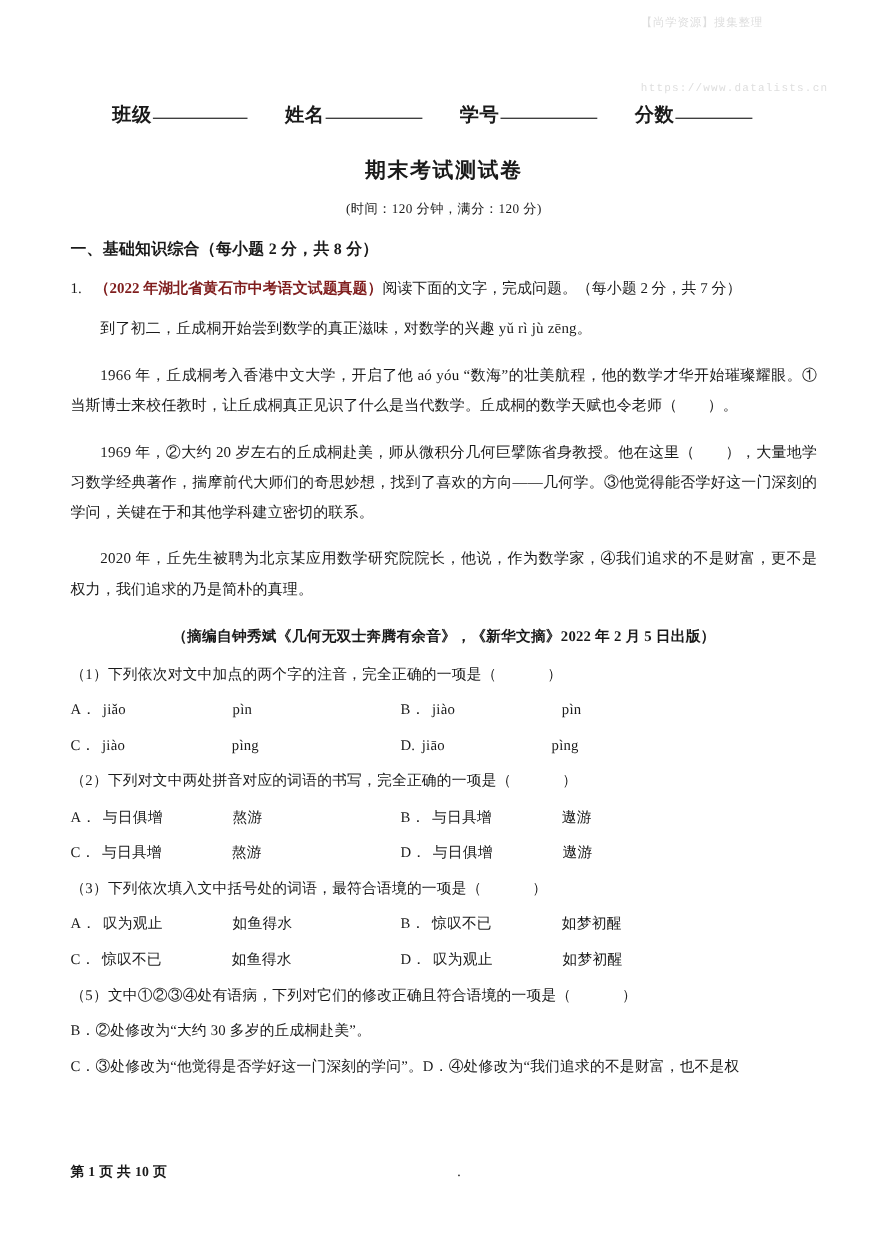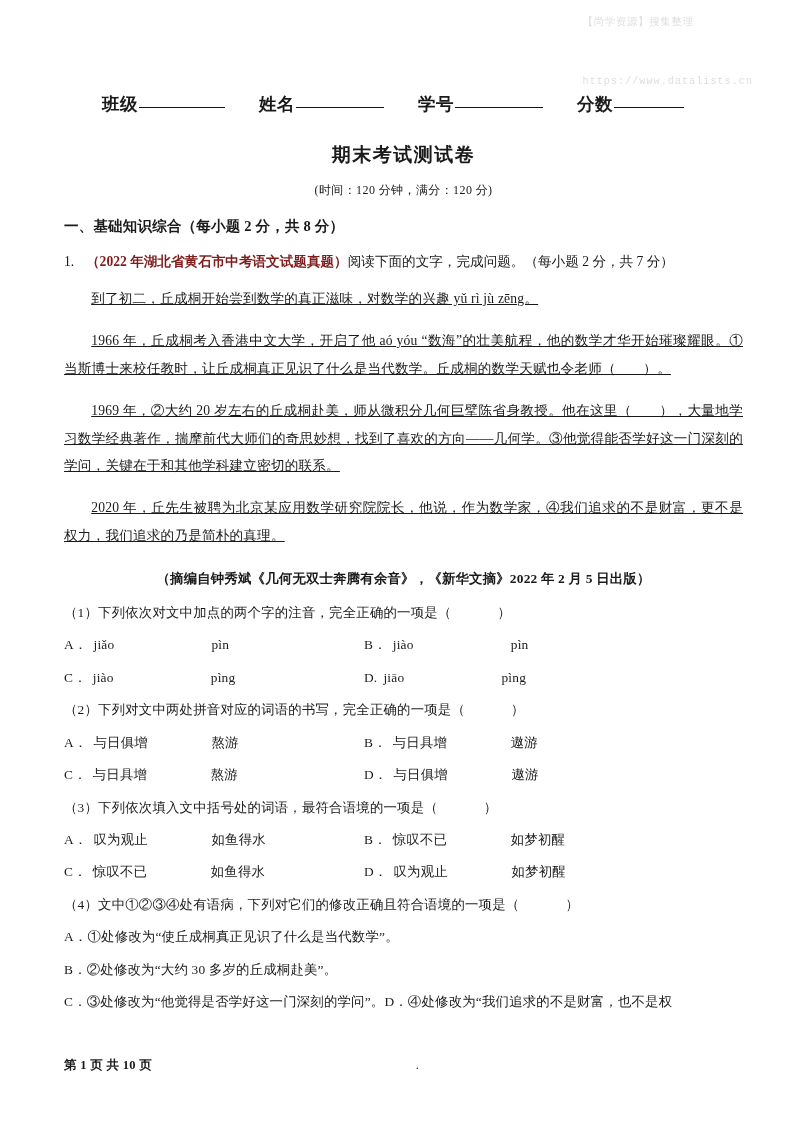--- a/index.html
+++ b/index.html
@@ -118,21 +118,20 @@
   }
 
   
   .passage p {
     margin: 12px 0 14px 0;
     font-size: 13.6px;
     line-height: 2.05;
     text-indent: 2em;
     text-align: justify;
     letter-spacing: 0.2px;
-    text-decoration: underline;
   }
 
   .attribution {
     text-align: center;
     font-weight: bold;
     font-size: 13.4px;
     margin: 20px 0 14px 0;
     letter-spacing: 0.2px;
   }
 
@@ -310,22 +309,21 @@
         <span class="opt-t1">惊叹不已</span>
         <span class="opt-t2">如鱼得水</span>
       </span>
       <span class="opt opt-b">
         <span class="opt-label">D．</span>
         <span class="opt-t1">叹为观止</span>
         <span class="opt-t2">如梦初醒</span>
       </span>
     </div>
 
-    <div class="subq"><span>（4）文中①②③④处有语病，下列对它们的修改正确且符合语境的一项是（</span><span class="blank"></span><span>）</span></div>
-    <div class="opt-line-full">A．①处修改为“使丘成桐真正见识了什么是当代数学”。</div>
+    <div class="subq"><span>（5）文中①②③④处有语病，下列对它们的修改正确且符合语境的一项是（</span><span class="blank"></span><span>）</span></div>
     <div class="opt-line-full">B．②处修改为“大约 30 多岁的丘成桐赴美”。</div>
     <div class="opt-line-full">C．③处修改为“他觉得是否学好这一门深刻的学问”。D．④处修改为“我们追求的不是财富，也不是权</div>
 
   </div>
 
   <div class="footer">
     <span class="page-label">第 1 页 共 10 页</span>
     <span class="footer-dot">.</span>
   </div>
 

